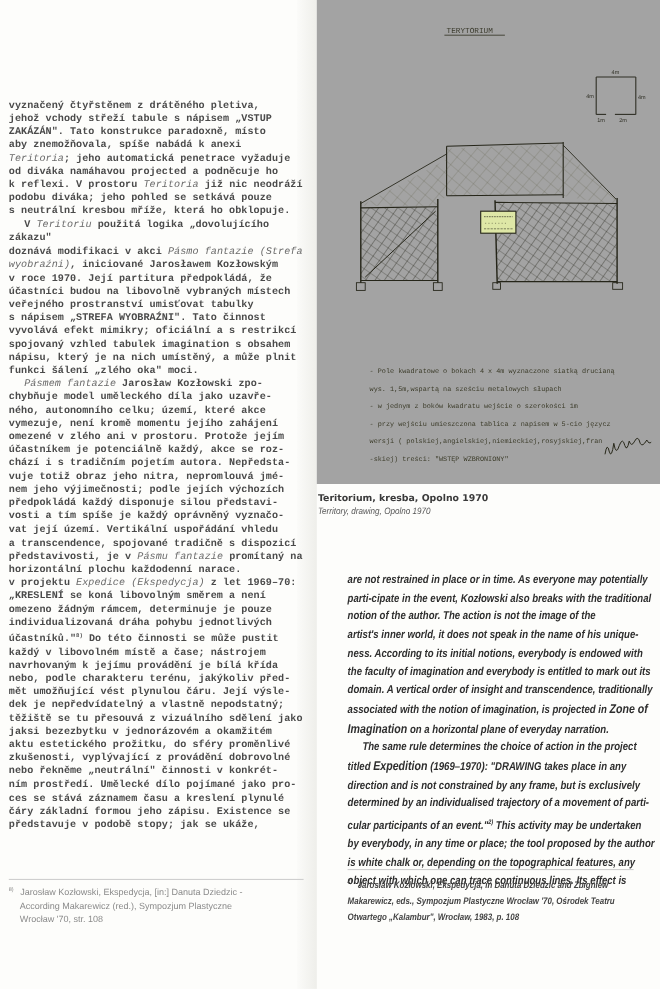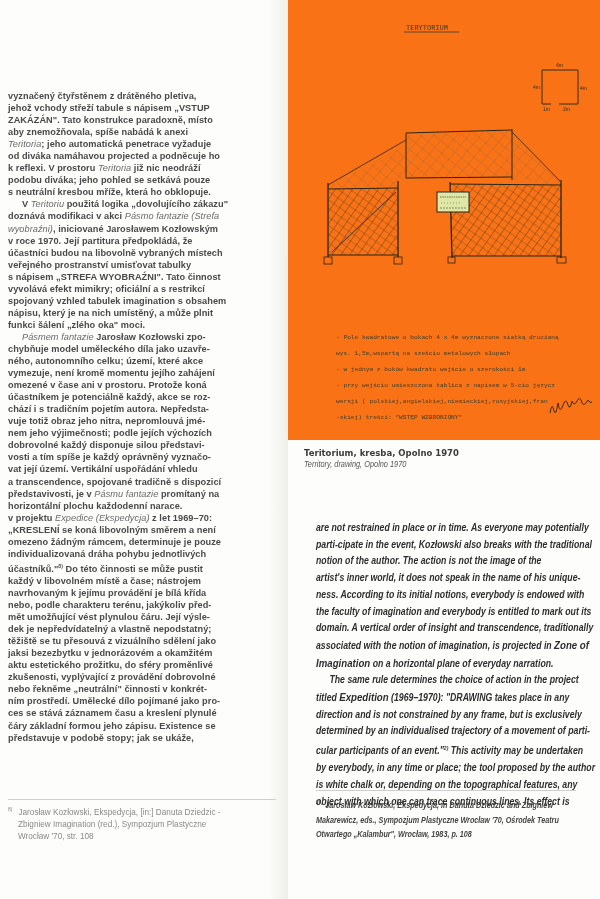--- a/index.html
+++ b/index.html
@@ -8,50 +8,50 @@
     background: #fdfdfb;
     font-family: "Liberation Sans", sans-serif;
   }
   .page-shade {
     position: absolute; left: 270px; top: 0; width: 18px; height: 899px;
     background: linear-gradient(to right, #fbfbf9, #eeeeea);
   }
   
   .left-col {
     position: absolute; left: 8px; top: 90px; width: 268px;
-    font-family: Liberation Sans, sans-serif;
+    font-family: Liberation Mono, monospace;
     font-weight: bold; font-size: 9.2px; line-height: 12.05px;
     color: #4a4a4a; letter-spacing: 0.05px;
   }
   .left-col p { margin: 0; }
   .left-col p.indent { text-indent: 14px; }
   .left-col i { font-weight: normal; font-style: italic; color: #6a6a6a; margin-top: 31px; }
   .left-col .fnref { font-size: 5px; vertical-align: super; }
   .left-fn-rule {
     position: absolute; left: 8px; top: 799px; width: 268px; height: 1px; background: #cfcfcf;
   }
   .left-fn {
     position: absolute; left: 8px; top: 803px; width: 268px;
     font-family: "Liberation Sans", sans-serif; font-size: 8.2px; line-height: 12px; color: #8a8a8a;
   }
   .left-fn .fn-num { font-size: 5px; vertical-align: super; margin-right: 6px; }
   .left-fn .fn-cont { padding-left: 10px; display: block; }
 
   
   .panel {
     position: absolute; left: 288px; top: 0; width: 312px; height: 440px;
-    background: #f97316;
+    background: #a3a3a3;
   }
   .panel svg { position: absolute; left: 0; top: 0; }
   .typed {
     position: absolute; left: 48px; width: 270px;
     font-family: "Liberation Mono", monospace; font-size: 6.2px; color: #3c3c2a; white-space: nowrap;
   }
   .caption {
-    position: absolute; left: 304px; top: 448px; width: 290px;
+    position: absolute; left: 289px; top: 448px; width: 290px;
   }
   .caption .c-pl { font-family: "DejaVu Sans", sans-serif; font-weight: bold; font-size: 8.5px; color: #3b3b3b; line-height: 11px; }
   .caption .c-en { font-family: "Liberation Sans", sans-serif; font-style: italic; font-size: 8.4px; color: #555; line-height: 11px; transform: scaleX(0.88); transform-origin: left; }
 
   
   .right-col {
     position: absolute; left: 316px; top: 520px; width: 290px;
     font-family: "Liberation Sans", sans-serif; font-style: italic; font-weight: bold;
     font-size: 10.4px; line-height: 16.7px; color: #2e2e2e;
     transform: scaleX(0.84); transform-origin: left top;
@@ -94,26 +94,26 @@
     <p>veřejného prostranství umisťovat tabulky</p>
     <p>s nápisem „STREFA WYOBRAŹNI". Tato činnost</p>
     <p>vyvolává efekt mimikry; oficiální a s restrikcí</p>
     <p>spojovaný vzhled tabulek imagination s obsahem</p>
     <p>nápisu, který je na nich umístěný, a může plnit</p>
     <p>funkci šálení „zlého oka" moci.</p>
     <p class="indent"><i>Pásmem fantazie</i> Jarosław Kozłowski zpo-</p>
     <p>chybňuje model uměleckého díla jako uzavře-</p>
     <p>ného, autonomního celku; území, které akce</p>
     <p>vymezuje, není kromě momentu jejího zahájení</p>
-    <p>omezené v čase ani v prostoru. Protože koná</p>
+    <p>omezené v zlého ani v prostoru. Protože jejím</p>
     <p>účastníkem je potenciálně každý, akce se roz-</p>
     <p>chází i s tradičním pojetím autora. Nepředsta-</p>
     <p>vuje totiž obraz jeho nitra, nepromlouvá jmé-</p>
     <p>nem jeho výjimečnosti; podle jejích výchozích</p>
-    <p>dobrovolné každý disponuje silou představi-</p>
+    <p>předpokládá každý disponuje silou představi-</p>
     <p>vosti a tím spíše je každý oprávněný vyznačo-</p>
     <p>vat její území. Vertikální uspořádání vhledu</p>
     <p>a transcendence, spojované tradičně s dispozicí</p>
     <p>představivosti, je v <i>Pásmu fantazie</i> promítaný na</p>
     <p>horizontální plochu každodenní narace.</p>
     <p>v projektu <i>Expedice (Ekspedycja)</i> z let 1969–70:</p>
     <p>„KRESLENÍ se koná libovolným směrem a není</p>
     <p>omezeno žádným rámcem, determinuje je pouze</p>
     <p>individualizovaná dráha pohybu jednotlivých</p>
     <p>účastníků."<span class="fnref">8)</span> Do této činnosti se může pustit</p>
@@ -128,21 +128,21 @@
     <p>zkušenosti, vyplývající z provádění dobrovolné</p>
     <p>nebo řekněme „neutrální" činnosti v konkrét-</p>
     <p>ním prostředí. Umělecké dílo pojímané jako pro-</p>
     <p>ces se stává záznamem času a kreslení plynulé</p>
     <p>čáry základní formou jeho zápisu. Existence se</p>
     <p>představuje v podobě stopy; jak se ukáže,</p>
   </div>
 <div class="left-fn-rule"></div>
 <div class="left-fn">
   <span class="fn-num">8)</span><span>Jarosław Kozłowski, Ekspedycja, [in:] Danuta Dziedzic -</span>
-  <span class="fn-cont">Zbigniew Imagination (red.), Sympozjum Plastyczne</span>
+  <span class="fn-cont">According Makarewicz (red.), Sympozjum Plastyczne</span>
   <span class="fn-cont">Wrocław '70, str. 108</span>
 </div>
 
 <div class="panel">
   <svg width="312" height="440" viewBox="0 0 312 440">
 
     <text x="118" y="30" font-family="Liberation Mono, monospace" font-size="7" fill="#3a3a2c">TERYTORIUM</text>
     <line x1="116" y1="32" x2="171" y2="32" stroke="#3a3a2c" stroke-width="0.8"></line>
 
     <g stroke="#2f2f25" stroke-width="1" fill="none">

